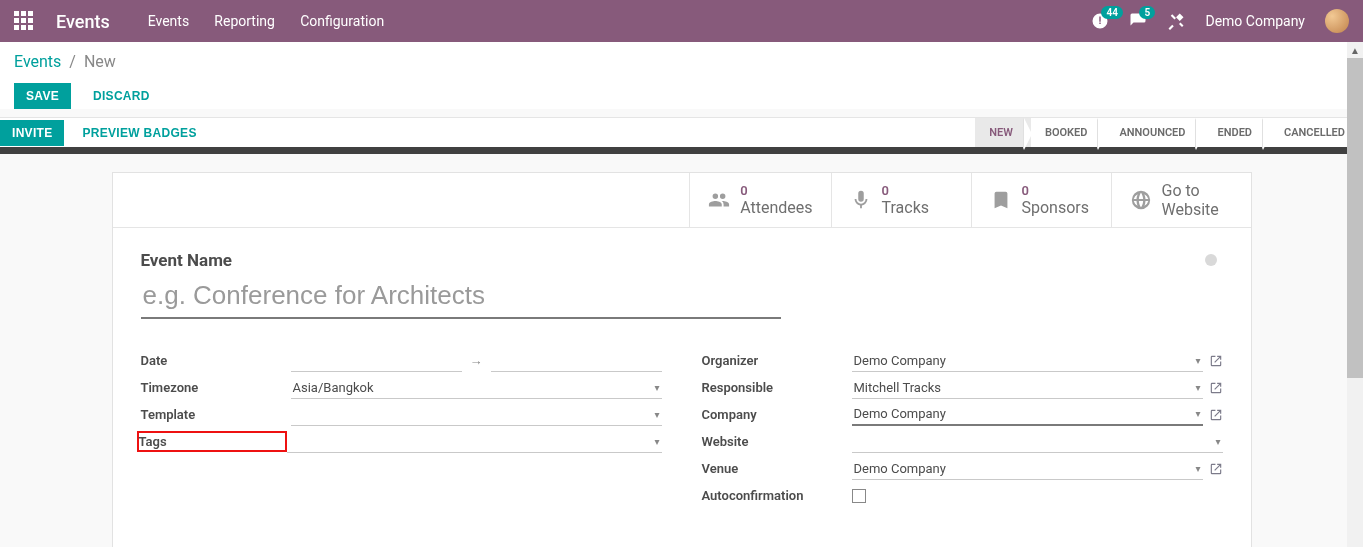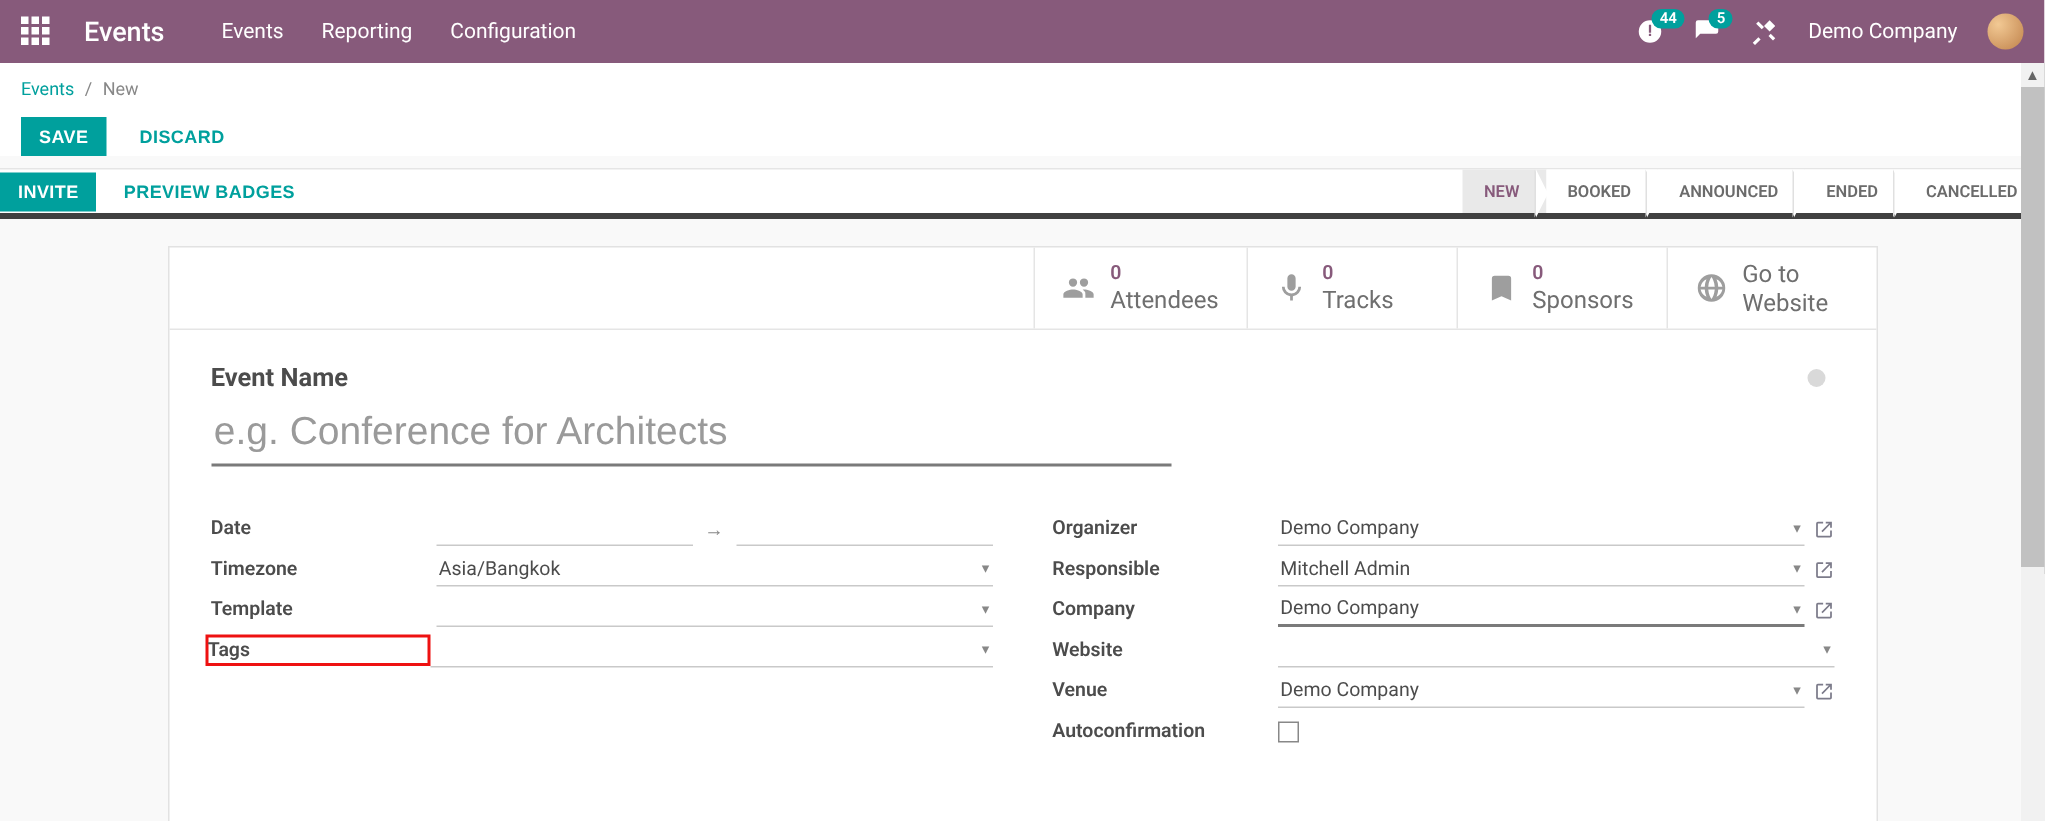--- a/index.html
+++ b/index.html
@@ -12,31 +12,31 @@
 .topbar .nav a { color: #fff; text-decoration: none; margin-right: 22px; font-size: 14px; }
 .topbar .spacer { flex: 1; }
 .topbar .right { display: flex; align-items: center; gap: 20px; }
 .topbar .badge-item { display: flex; align-items: center; position: relative; }
 .topbar .badge-item svg { width: 18px; height: 18px; fill: #fff; }
 .topbar .badge { background: #00a09d; color: #fff; font-size: 10px; padding: 1px 5px; border-radius: 8px; position: absolute; top: -6px; left: 10px; font-weight: 600; }
 .topbar .company { color: #fff; font-size: 14px; }
 .topbar .avatar { width: 24px; height: 24px; border-radius: 50%; background: radial-gradient(circle at 30% 30%, #f2c994, #c0824b); }
 
 .control-panel { background: #fff; padding: 10px 14px 0; }
-.breadcrumb { font-size: 12px; margin-bottom: 12px; }
+.breadcrumb { font-size: 16px; margin-bottom: 12px; }
 .breadcrumb .link { color: #00a09d; }
 .breadcrumb .sep { color: #888; margin: 0 4px; }
 .breadcrumb .current { color: #888; }
 
 .buttons-row { display: flex; align-items: center; gap: 10px; margin-bottom: 8px; }
 .btn { border: none; padding: 6px 12px; font-size: 12px; font-weight: 600; cursor: pointer; text-transform: uppercase; letter-spacing: 0.3px; }
 .btn-primary { background: #00a09d; color: #fff; }
 .btn-link { background: transparent; color: #00a09d; }
 
-.statusbar-row { display: flex; align-items: center; justify-content: space-between; background: #fff; border-top: 1px solid #e5e5e5; border-bottom: 4px solid #404040; }
+.statusbar-row { display: flex; align-items: center; justify-content: space-between; background: #fff; border-top: 1px solid #e5e5e5; border-bottom: 7px solid #404040; }
 .statusbar-left { display: flex; align-items: center; }
 .statusbar-left .btn { margin-right: 6px; }
 .statusbar-right { display: flex; }
 
 .stage { position: relative; padding: 8px 18px 8px 14px; font-size: 11px; font-weight: 600; color: #6b6b6b; cursor: pointer; background: #fff; }
 .stage:not(:first-child)::before { content: ""; position: absolute; left: -8px; top: 0; border-top: 16px solid transparent; border-bottom: 16px solid transparent; border-left: 8px solid #e0e0e0; }
 .stage:not(:first-child)::after { content: ""; position: absolute; left: -7px; top: 0; border-top: 16px solid transparent; border-bottom: 16px solid transparent; border-left: 8px solid #fff; }
 .stage.active { background: #e9e9e9; color: #875a7b; }
 .stage.active::after { border-left-color: #e9e9e9; }
 
@@ -249,21 +249,21 @@
                 </div>
               <svg class="ext-icon" viewBox="0 0 24 24">
                   <path d="M14 3v2h3.59L9 13.59 10.41 15 19 6.41V10h2V3zM5 5h6V3H5a2 2 0 0 0-2 2v14a2 2 0 0 0 2 2h14a2 2 0 0 0 2-2v-6h-2v6H5z"></path>
                 </svg>
             </div>
           </div>
           <div class="frow">
             <div class="flabel">Responsible</div>
             <div class="fvalue">
               <div class="sel">
-                  <span>Mitchell Admin</span>
+                  <span>Mitchell Tracks</span>
                   <span class="caret">▾</span>
                 </div>
               <svg class="ext-icon" viewBox="0 0 24 24">
                   <path d="M14 3v2h3.59L9 13.59 10.41 15 19 6.41V10h2V3zM5 5h6V3H5a2 2 0 0 0-2 2v14a2 2 0 0 0 2 2h14a2 2 0 0 0 2-2v-6h-2v6H5z"></path>
                 </svg>
             </div>
           </div>
           <div class="frow">
             <div class="flabel">Company</div>
             <div class="fvalue">

